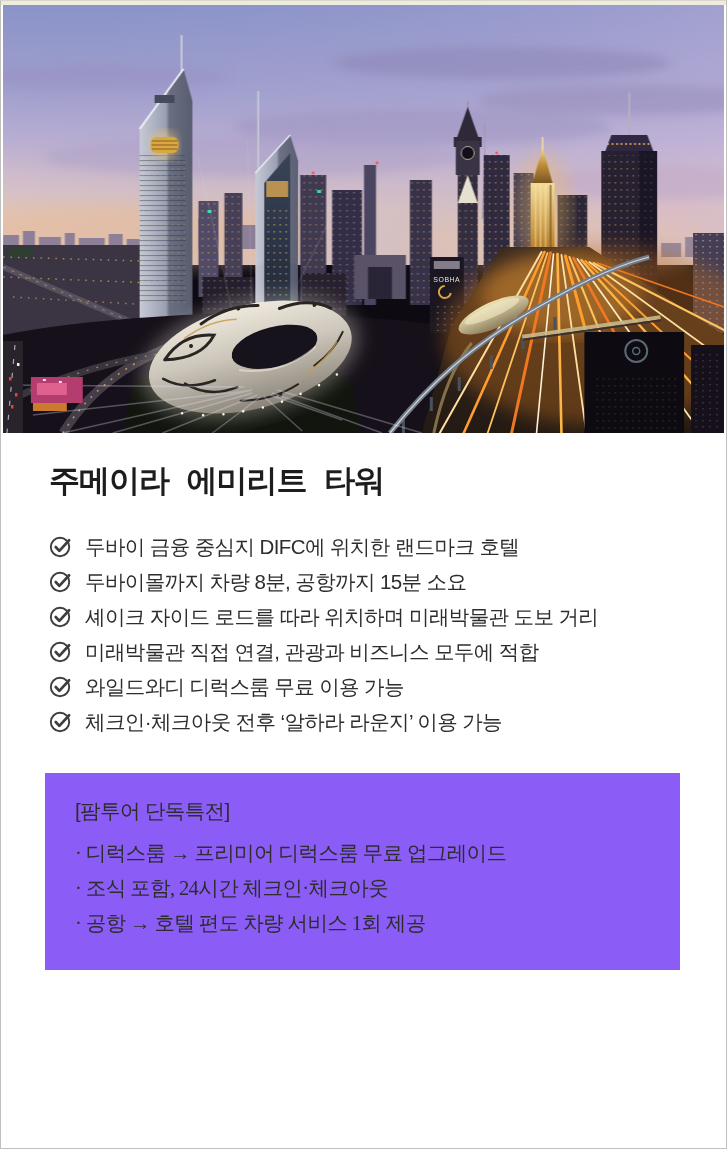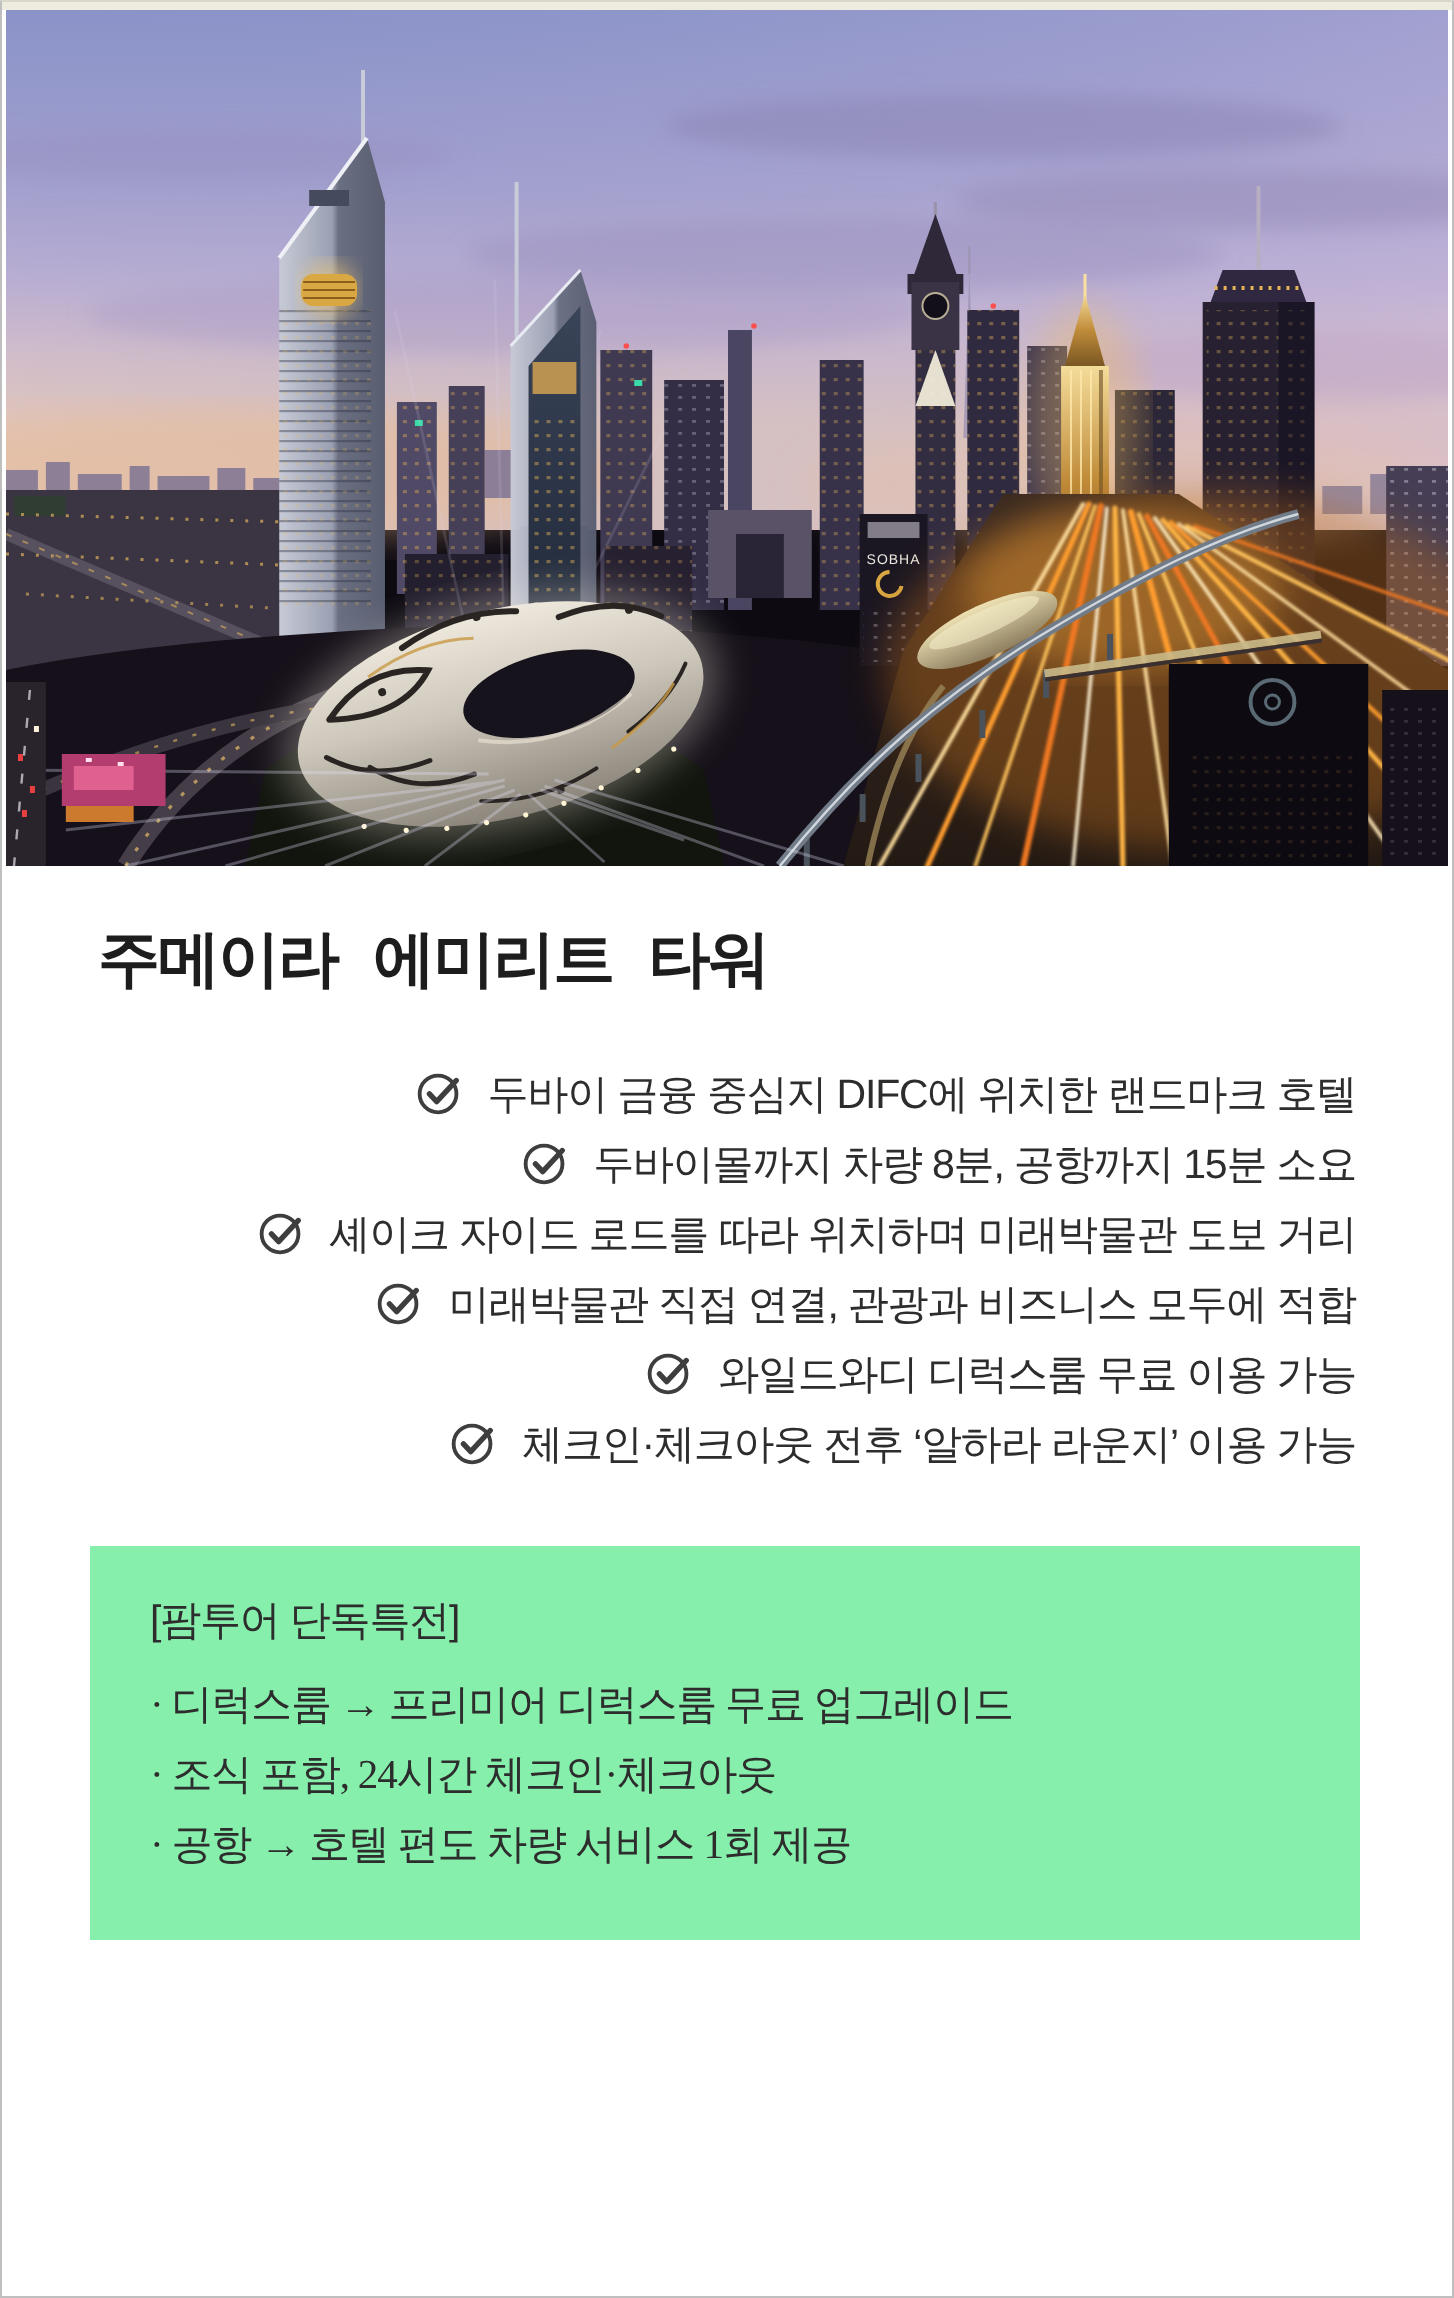--- a/index.html
+++ b/index.html
@@ -11,26 +11,26 @@
   }
   .top-strip{height:4px;background:#edecdf;}
   .photo{margin:0 2px;height:428px;background:#0d0a12;overflow:hidden;}
   .photo svg{display:block;width:100%;height:100%;}
   .content{padding:0 48px;}
   .hotel-title{
     margin:33px 0 0;font-size:31px;line-height:34px;font-weight:700;
     color:#1d1d1d;letter-spacing:-1px;font-family:Liberation Mono, monospace;
   }
   .feature-list{margin-top:29px;}
-  .feature-row{display:flex;align-items:center;height:35px;justify-content:flex-end;}
+  .feature-row{display:flex;align-items:center;height:35px;}
   .check-icon{width:23px;height:23px;flex:0 0 23px;margin-right:13px;}
   .check-icon svg{display:block;width:23px;height:23px;}
   .feature-text{font-size:20.5px;color:#2d2d2d;letter-spacing:-0.6px;white-space:nowrap;}
   .promo-box{
-    margin:34px 46px 0 44px;background:#86efac;
+    margin:34px 46px 0 44px;background:#8b5cf6;
     padding:25px 30px 29px;box-sizing:border-box;
   }
   .promo-header{font-size:20.5px;color:#2d2d2d;letter-spacing:-0.6px;line-height:26px;}
   .promo-items{margin-top:12px;font-family:Liberation Serif, serif;}
   .promo-item{font-size:20.5px;color:#2d2d2d;letter-spacing:-0.6px;line-height:35px;white-space:nowrap;}
 </style>
 </head>
 <body>
 
 <div class="page">

